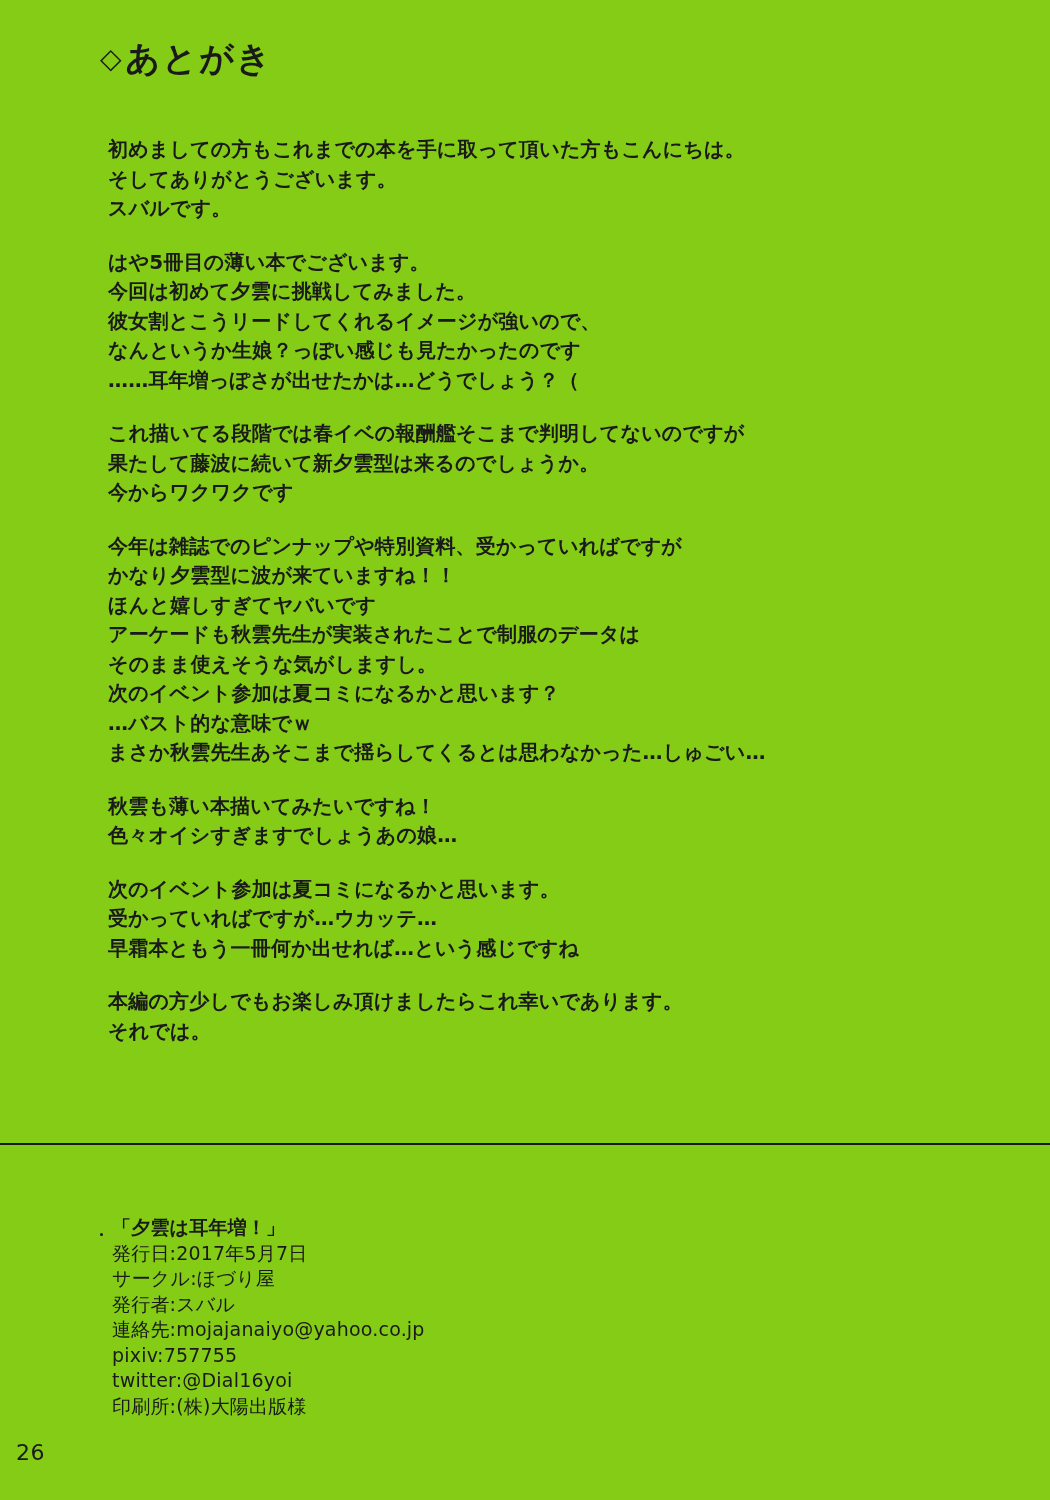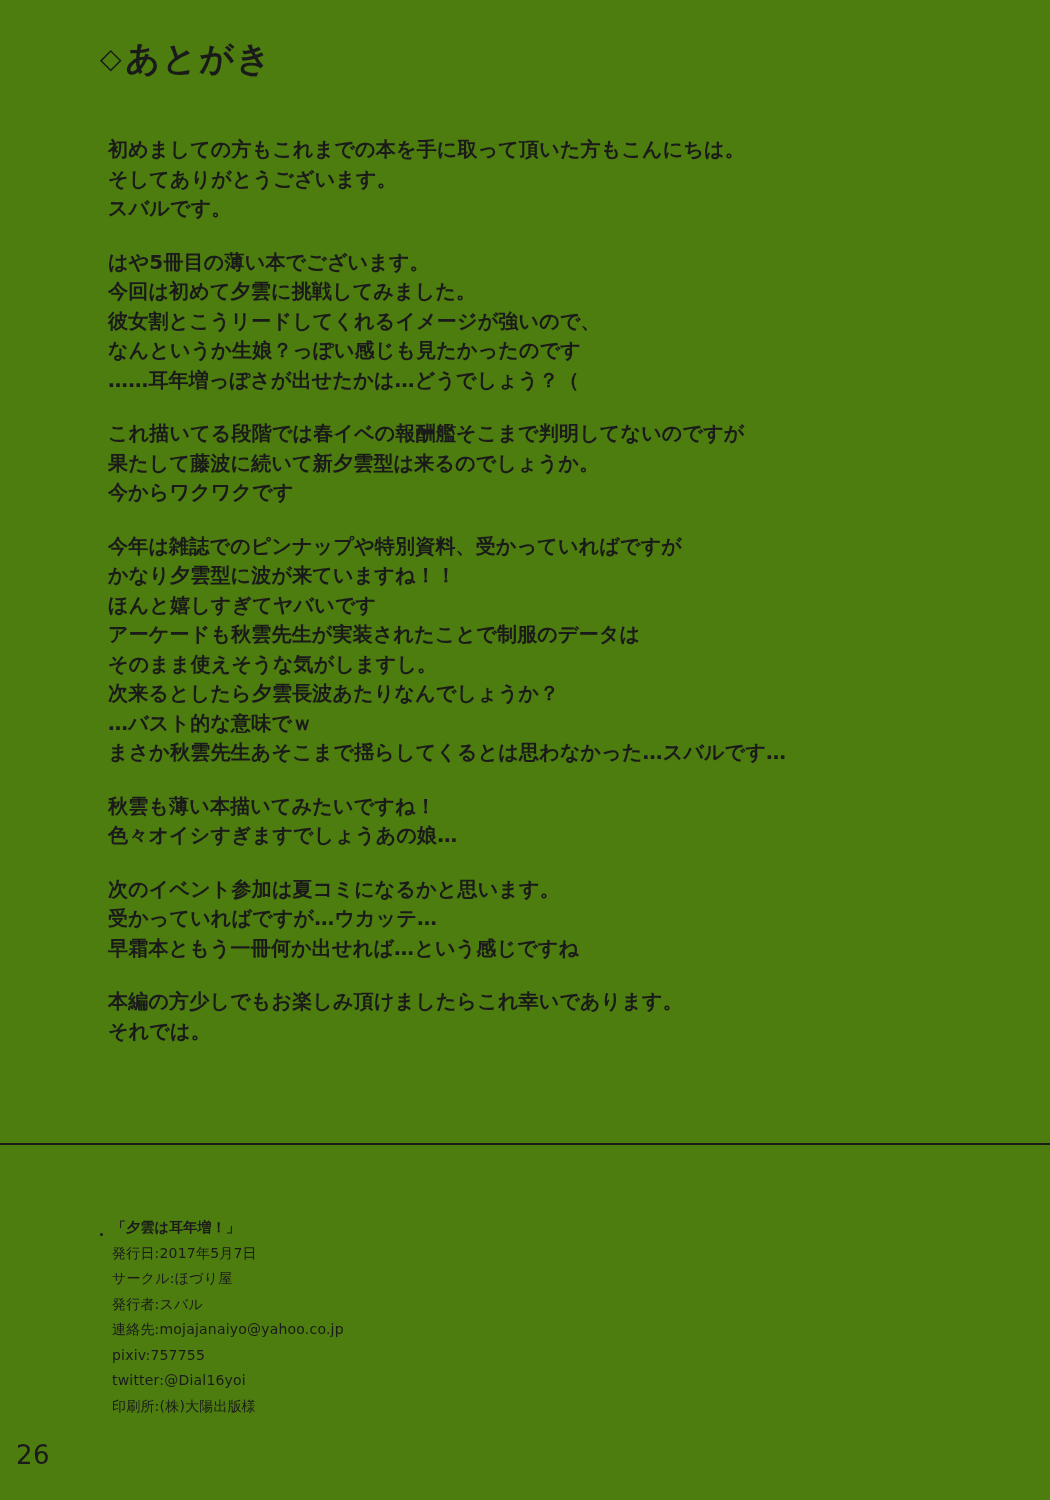--- a/index.html
+++ b/index.html
@@ -11,21 +11,21 @@
     width: 1050px;
     height: 1500px;
     position: relative;
     font-family: "DejaVu Sans", sans-serif;
     color: #1a1a1a;
     overflow: hidden;
   }
   .page {
     position: absolute;
     inset: 0;
-    background: #4d7c0f;
+    background: #84cc16;
   }
   
   .afterword-heading {
     position: absolute;
     left: 100px;
     top: 36px;
     font-size: 34px;
     font-weight: 700;
     letter-spacing: 2px;
     white-space: nowrap;
@@ -58,21 +58,21 @@
     top: 1143px;
     width: 1050px;
     height: 2px;
     background: #1a1a1a;
   }
   
   .colophon {
     position: absolute;
     left: 112px;
     top: 1215px;
-    font-size: 14px;
+    font-size: 19px;
     line-height: 25.5px;
     letter-spacing: 0.2px;
   }
   .colophon .line { display: block; white-space: nowrap; }
   .colophon .title-line {
     font-weight: 700;
   }
   .colophon-dot {
     position: absolute;
     left: 100px;
@@ -80,21 +80,21 @@
     width: 3px;
     height: 3px;
     background: #1a1a1a;
     border-radius: 50%;
   }
   
   .page-number {
     position: absolute;
     left: 16px;
     top: 1440px;
-    font-size: 26px;
+    font-size: 22px;
     letter-spacing: 0.5px;
   }
 </style>
 </head>
 <body>
 
 <div class="page">
 
   <div class="afterword-heading">
     <span class="diamond">◇</span><span>あとがき</span>
@@ -121,23 +121,23 @@
       <span class="line">果たして藤波に続いて新夕雲型は来るのでしょうか。</span>
       <span class="line">今からワクワクです</span>
     </p>
 
     <p class="para">
       <span class="line">今年は雑誌でのピンナップや特別資料、受かっていればですが</span>
       <span class="line">かなり夕雲型に波が来ていますね！！</span>
       <span class="line">ほんと嬉しすぎてヤバいです</span>
       <span class="line">アーケードも秋雲先生が実装されたことで制服のデータは</span>
       <span class="line">そのまま使えそうな気がしますし。</span>
-      <span class="line">次来るとしたら夕雲長波あたりなんでしょうか？</span>
+      <span class="line">次のイベント参加は夏コミになるかと思います？</span>
       <span class="line">…バスト的な意味でｗ</span>
-      <span class="line">まさか秋雲先生あそこまで揺らしてくるとは思わなかった…スバルです…</span>
+      <span class="line">まさか秋雲先生あそこまで揺らしてくるとは思わなかった…しゅごい…</span>
     </p>
 
     <p class="para">
       <span class="line">秋雲も薄い本描いてみたいですね！</span>
       <span class="line">色々オイシすぎますでしょうあの娘…</span>
     </p>
 
     <p class="para">
       <span class="line">次のイベント参加は夏コミになるかと思います。</span>
       <span class="line">受かっていればですが…ウカッテ…</span>

